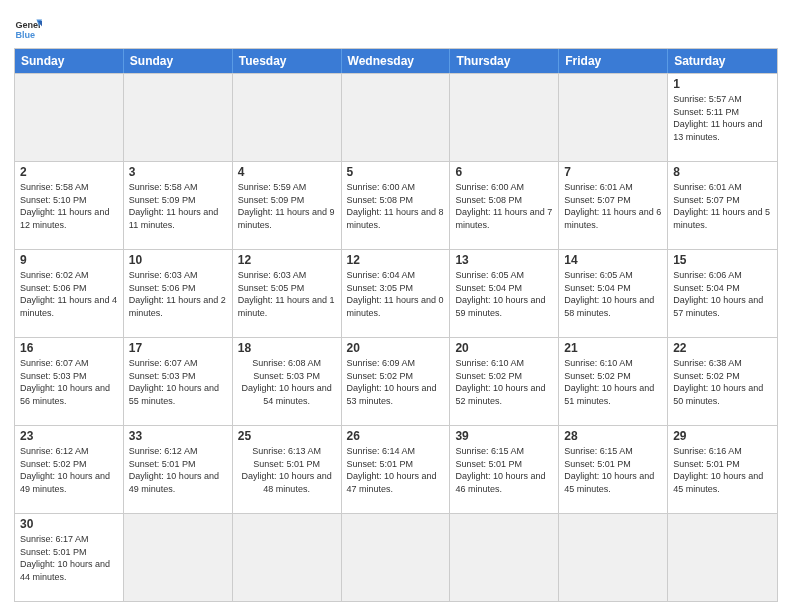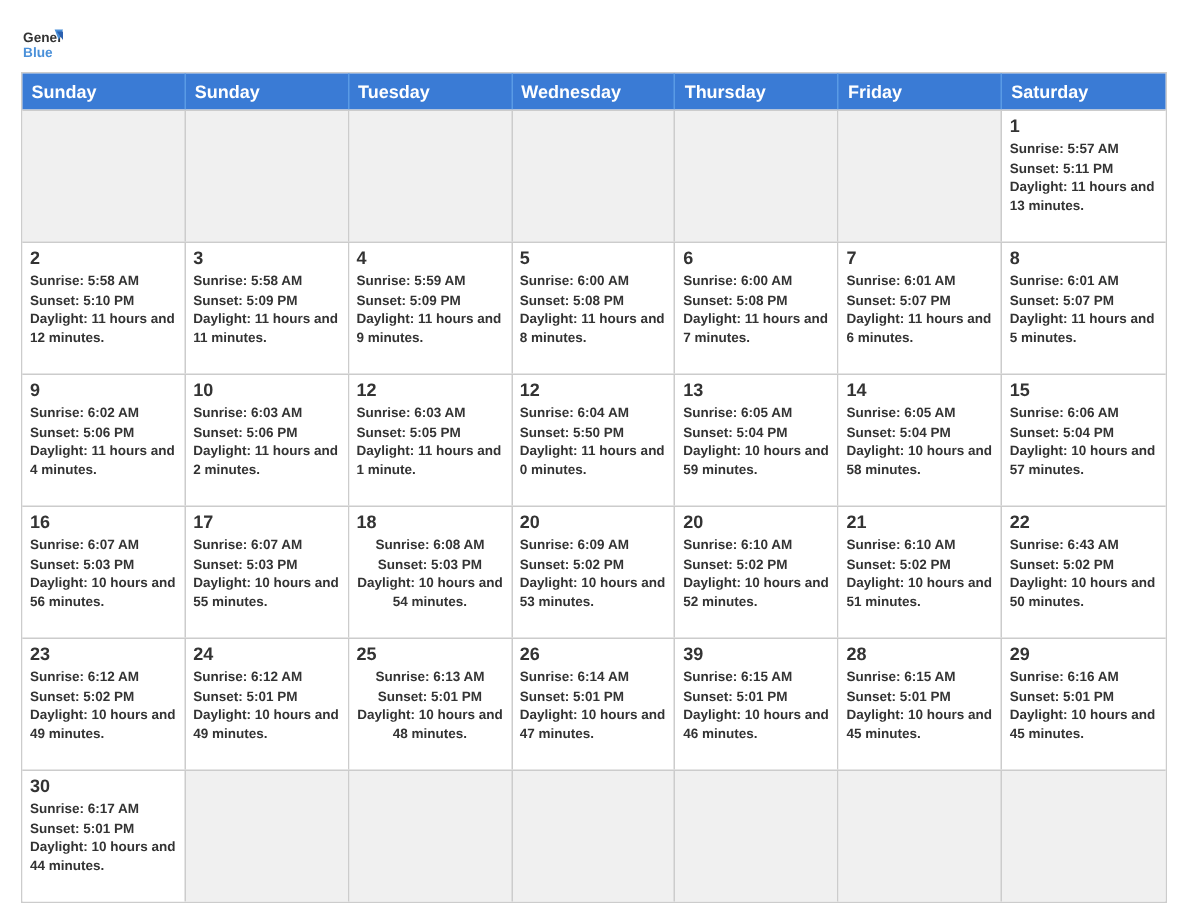--- a/index.html
+++ b/index.html
@@ -91,21 +91,20 @@
     .day-num {
       font-size: 12px;
       font-weight: bold;
       color: #333;
       margin-bottom: 2px;
     }
     .sun-info {
       font-size: 9px;
       color: #333;
       line-height: 1.4;
-      font-weight: bold;
     }
   </style>
 </head>
 <body>
 
 <div class="page">
   <div class="header">
     <div class="logo">
       <svg class="logo-icon" viewBox="0 0 40 40">
         <text x="2" y="20" font-size="13" font-weight="bold" fill="#333">General</text>
@@ -204,21 +203,21 @@
           </div>
           <div class="cal-cell">
             <div class="day-num">12</div>
             <div class="sun-info" style="white-space: pre-line;">Sunrise: 6:03 AM
 Sunset: 5:05 PM
 Daylight: 11 hours and 1 minute.</div>
           </div>
           <div class="cal-cell">
             <div class="day-num">12</div>
             <div class="sun-info" style="white-space: pre-line;">Sunrise: 6:04 AM
-Sunset: 5:50 PM
+Sunset: 3:05 PM
 Daylight: 11 hours and 0 minutes.</div>
           </div>
           <div class="cal-cell">
             <div class="day-num">13</div>
             <div class="sun-info" style="white-space: pre-line;">Sunrise: 6:05 AM
 Sunset: 5:04 PM
 Daylight: 10 hours and 59 minutes.</div>
           </div>
           <div class="cal-cell">
             <div class="day-num">14</div>
@@ -265,34 +264,34 @@
 Daylight: 10 hours and 52 minutes.</div>
           </div>
           <div class="cal-cell">
             <div class="day-num">21</div>
             <div class="sun-info" style="white-space: pre-line;">Sunrise: 6:10 AM
 Sunset: 5:02 PM
 Daylight: 10 hours and 51 minutes.</div>
           </div>
           <div class="cal-cell">
             <div class="day-num">22</div>
-            <div class="sun-info" style="white-space: pre-line;">Sunrise: 6:43 AM
+            <div class="sun-info" style="white-space: pre-line;">Sunrise: 6:38 AM
 Sunset: 5:02 PM
 Daylight: 10 hours and 50 minutes.</div>
           </div>
         </div>
         <div class="cal-row">
           <div class="cal-cell">
             <div class="day-num">23</div>
             <div class="sun-info" style="white-space: pre-line;">Sunrise: 6:12 AM
 Sunset: 5:02 PM
 Daylight: 10 hours and 49 minutes.</div>
           </div>
           <div class="cal-cell">
-            <div class="day-num">24</div>
+            <div class="day-num">33</div>
             <div class="sun-info" style="white-space: pre-line;">Sunrise: 6:12 AM
 Sunset: 5:01 PM
 Daylight: 10 hours and 49 minutes.</div>
           </div>
           <div class="cal-cell">
             <div class="day-num">25</div>
             <div class="sun-info" style="white-space: pre-line; text-align: center;">Sunrise: 6:13 AM
 Sunset: 5:01 PM
 Daylight: 10 hours and 48 minutes.</div>
           </div>

